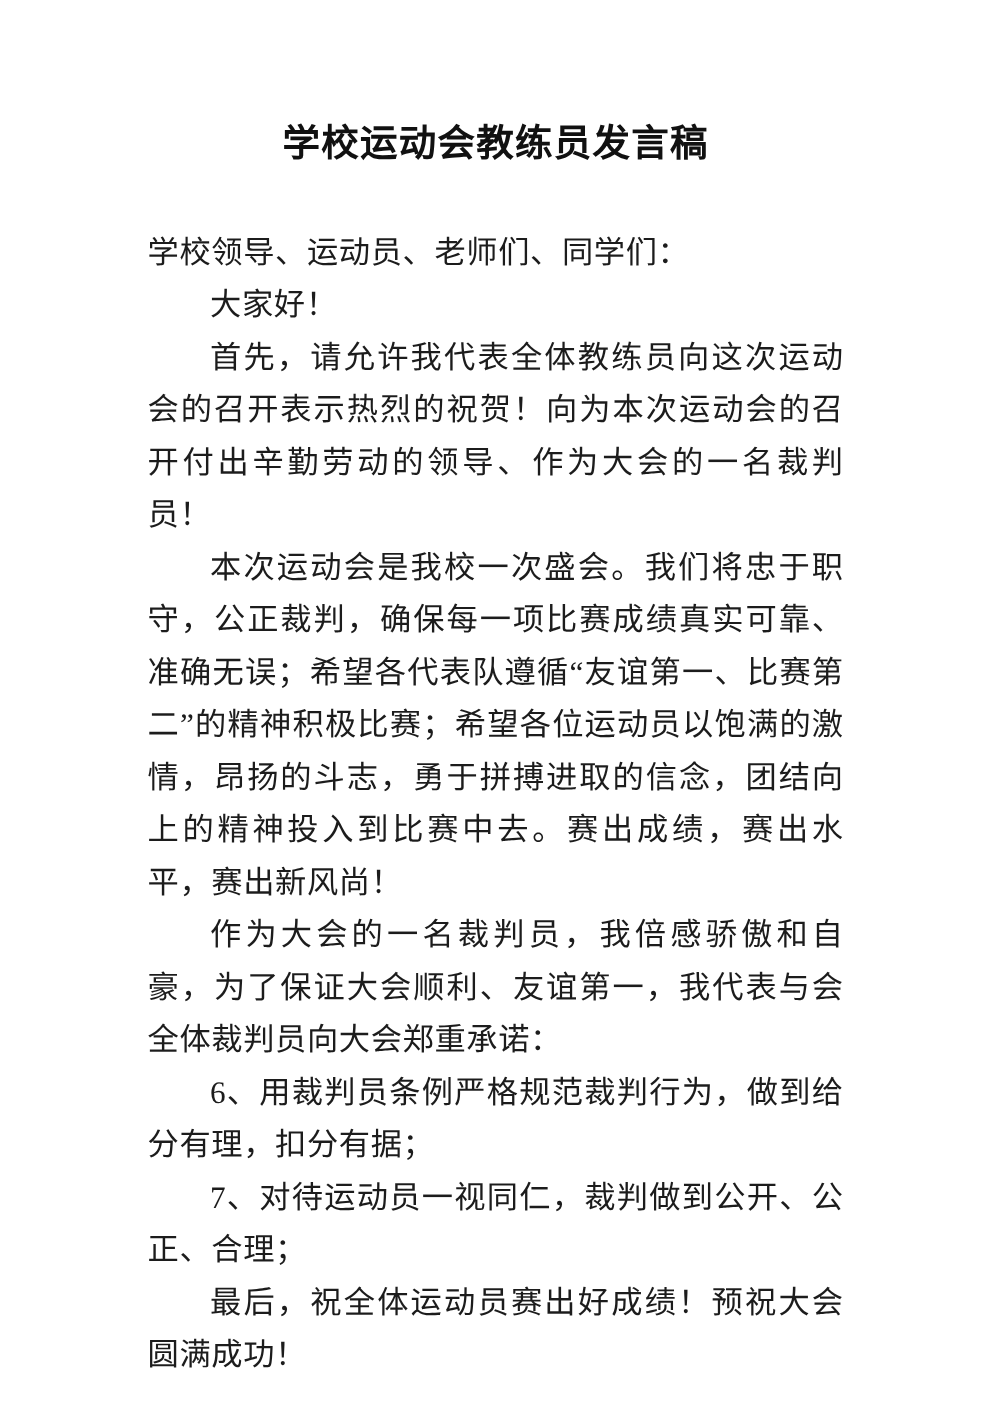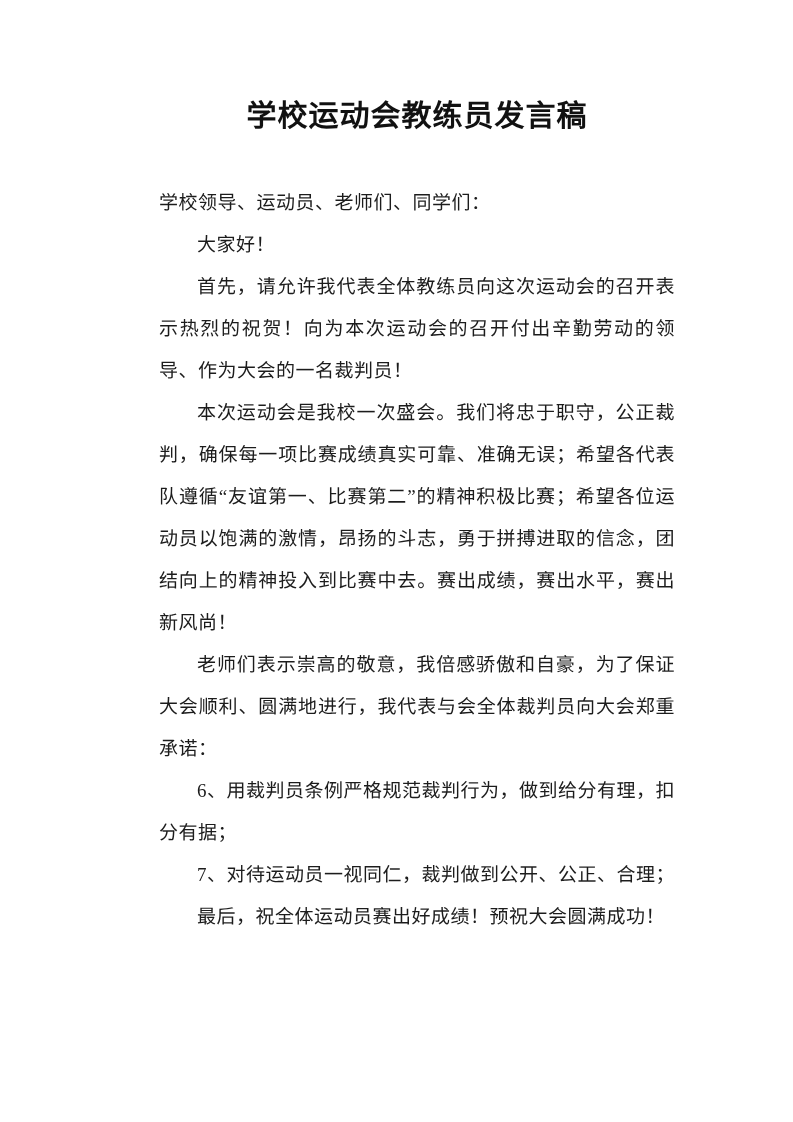--- a/index.html
+++ b/index.html
@@ -14,37 +14,36 @@
   }
 
   .page {
     position: relative;
     width: 793px;
     height: 1122px;
     margin: 0 auto;
     background: #ffffff;
     overflow: hidden;
     color: #1a1a1a;
-    padding-left: 41px;
   }
 
   .doc-title {
     padding-top: 94px;
     font-size: 30px;
     line-height: 44px;
     font-weight: bold;
     text-align: center;
     letter-spacing: 1px;
     color: #111111;
     font-family: "Liberation Serif", "DejaVu Serif", serif;
   }
 
   .doc-body {
     margin: 44px 118px 0 118px;
-    font-size: 19px;
+    font-size: 25px;
     line-height: 42px;
     text-align: justify;
     text-justify: inter-ideograph;
     letter-spacing: 0.5px;
     color: #1c1c1c;
   }
 
   .doc-body p {
     text-indent: 2em;
     margin: 0;
@@ -60,19 +59,19 @@
 
 <div class="page">
 
   <h1 class="doc-title">学校运动会教练员发言稿</h1>
 
   <div class="doc-body">
     <p class="no-indent">学校领导、运动员、老师们、同学们：</p>
     <p>大家好！</p>
     <p>首先，请允许我代表全体教练员向这次运动会的召开表示热烈的祝贺！向为本次运动会的召开付出辛勤劳动的领导、作为大会的一名裁判员！</p>
     <p>本次运动会是我校一次盛会。我们将忠于职守，公正裁判，确保每一项比赛成绩真实可靠、准确无误；希望各代表队遵循“友谊第一、比赛第二”的精神积极比赛；希望各位运动员以饱满的激情，昂扬的斗志，勇于拼搏进取的信念，团结向上的精神投入到比赛中去。赛出成绩，赛出水平，赛出新风尚！</p>
-    <p>老师们表示崇高的敬意，我倍感骄傲和自豪，为了保证大会顺利、圆满地进行，我代表与会全体裁判员向大会郑重承诺：</p>
+    <p>作为大会的一名裁判员，我倍感骄傲和自豪，为了保证大会顺利、友谊第一，我代表与会全体裁判员向大会郑重承诺：</p>
     <p>6、用裁判员条例严格规范裁判行为，做到给分有理，扣分有据；</p>
     <p>7、对待运动员一视同仁，裁判做到公开、公正、合理；</p>
     <p>最后，祝全体运动员赛出好成绩！预祝大会圆满成功！</p>
   </div>
 
 </div>
 
 </body></html>

